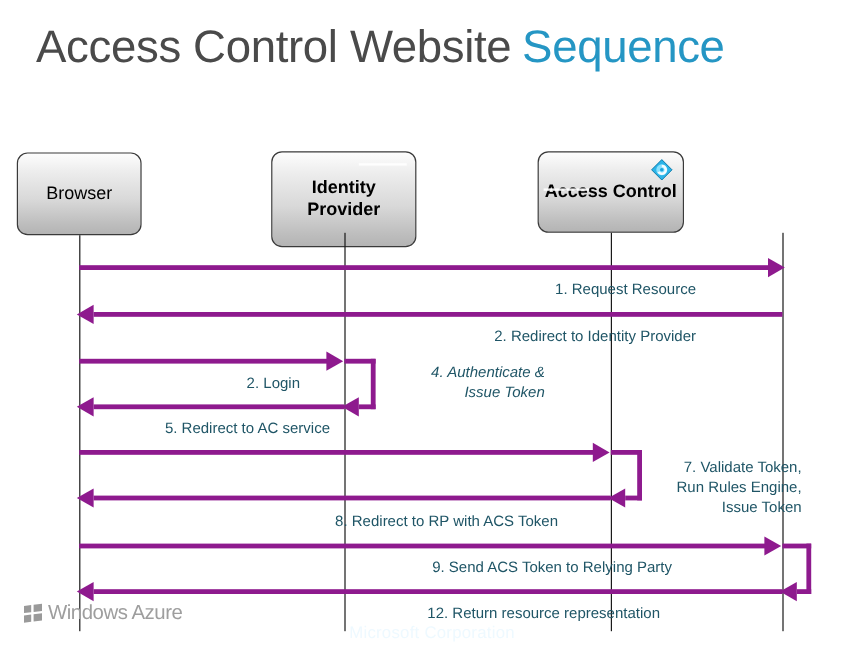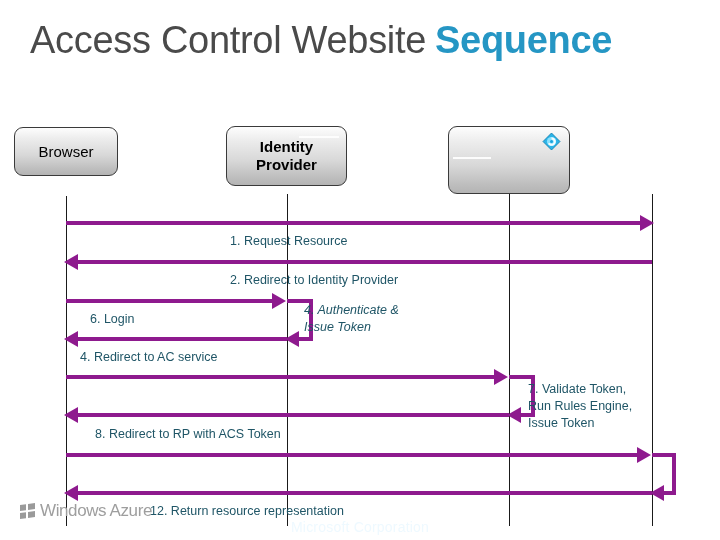--- a/index.html
+++ b/index.html
@@ -30,21 +30,21 @@
     line-height: 48px;
   }
   .title-main {
     font-size: 38px;
     font-weight: 400;
     color: #4a4a4a;
     letter-spacing: -0.3px;
   }
   .title-accent {
     font-size: 38px;
-    font-weight: 700;
+    font-weight: 400;
     color: #2596c4;
     letter-spacing: -0.3px;
     margin-left: 9px;
   }
 
   
   .actor-box {
     position: absolute;
     box-sizing: border-box;
     border: 1px solid #3a3a3a;
@@ -135,21 +135,21 @@
 
   
   .msg-label {
     position: absolute;
     color: #1f5566;
     font-size: 12.5px;
     line-height: 1.35;
     white-space: pre-line;
   }
   .msg-label.center {
-    text-align: left;
+    text-align: right;
   }
   .msg-label.right {
     text-align: right;
   }
 
   
   #brand {
     position: absolute;
     left: 20px;
     top: 500px;
@@ -196,88 +196,91 @@
 </style>
 </head>
 <body>
 
 <div id="slide">
 
   <div id="title">
     <span class="title-main">Access Control Website</span><span class="title-accent">Sequence</span>
   </div>
 
-  <div class="actor-box" style="left:14px; top:127px; width:104px; height:49px;">
+  <div class="actor-box" style="left:14px; top:127px; width:104px; height:69px;">
     <span class="actor-label">Browser</span>
   </div>
 
-  <div class="actor-box bold" style="left:226px; top:126px; width:121px; height:60px;">
+  <div class="actor-box bold" style="left:226px; top:126px; width:121px; height:80px;">
     <span class="gloss"></span>
     <span class="actor-label">Identity
 Provider</span>
   </div>
 
   <div class="actor-box bold" style="left:448px; top:126px; width:122px; height:68px;">
     <span class="gloss-left"></span>
     <span class="acs-badge">
       <svg width="19" height="19" viewBox="0 0 19 19" aria-hidden="true">
         <polygon points="9.5,1 18,9.5 9.5,18 1,9.5" fill="#2bb4e8" stroke="#0b78a8" stroke-width="0.8"></polygon>
         <circle cx="9.5" cy="9.5" r="4.6" fill="#8fe4ff" opacity="0.95"></circle>
         <path d="M9.5 5.2 a4.3 4.3 0 1 1 -3.6 6.6 l1.8 -1.1 a2.2 2.2 0 1 0 1.8 -3.3 z" fill="#ffffff" opacity="0.9"></path>
         <circle cx="9.5" cy="9.5" r="1.5" fill="#1aa3dd"></circle>
       </svg>
     </span>
+    <span class="actor-label">Access
+Control</span>
   </div>
 
 
   <div class="lifeline" style="left:66px;  top:196px; height:330px;"></div>
   <div class="lifeline" style="left:287px; top:194px; height:332px;"></div>
   <div class="lifeline" style="left:509px; top:194px; height:332px;"></div>
   <div class="lifeline" style="left:652px; top:194px; height:332px;"></div>
 
   <div class="msg" style="left:66px; top:221px; width:576px;"></div>
   <div class="arrowhead right" style="left:640px; top:215px;"></div>
   <div class="msg-label center" style="left:230px; top:233px; width:350px;">1. Request Resource</div>
 
   <div class="msg" style="left:78px; top:260px; width:574px;"></div>
   <div class="arrowhead left" style="left:64px; top:254px;"></div>
   <div class="msg-label center" style="left:230px; top:272px; width:350px;">2. Redirect to Identity Provider</div>
 
   <div class="msg" style="left:66px; top:299px; width:208px;"></div>
   <div class="arrowhead right" style="left:272px; top:293px;"></div>
-  <div class="msg-label center" style="left:90px; top:311px; width:160px;">6. Login</div>
+  <div class="msg-label center" style="left:90px; top:311px; width:160px;">2. Login</div>
 
   <div class="msg" style="left:287px; top:299px; width:26px;"></div>
   <div class="vseg" style="left:309px; top:299px; height:42px;"></div>
   <div class="msg" style="left:299px; top:337px; width:14px;"></div>
   <div class="arrowhead left" style="left:285px; top:331px;"></div>
   <div class="msg-label center" style="left:304px; top:302px; width:150px;font-style:italic;">4. Authenticate &amp;
 Issue Token</div>
 
   <div class="msg" style="left:78px; top:337px; width:209px;"></div>
   <div class="arrowhead left" style="left:64px; top:331px;"></div>
-  <div class="msg-label center" style="left:80px; top:349px; width:195px;">4. Redirect to AC service</div>
+  <div class="msg-label center" style="left:80px; top:349px; width:195px;">5. Redirect to AC service</div>
 
   <div class="msg" style="left:66px; top:375px; width:430px;"></div>
   <div class="arrowhead right" style="left:494px; top:369px;"></div>
 
   <div class="msg" style="left:509px; top:375px; width:26px;"></div>
   <div class="vseg" style="left:531px; top:375px; height:42px;"></div>
   <div class="msg" style="left:521px; top:413px; width:14px;"></div>
   <div class="arrowhead left" style="left:507px; top:407px;"></div>
   <div class="msg-label center" style="left:528px; top:353px; width:140px;margin-top:28px;">7. Validate Token,
 Run Rules Engine,
 Issue Token</div>
 
   <div class="msg" style="left:78px; top:413px; width:431px;"></div>
   <div class="arrowhead left" style="left:64px; top:407px;"></div>
   <div class="msg-label center" style="left:95px; top:426px; width:370px;">8. Redirect to RP with ACS Token</div>
 
   <div class="msg" style="left:66px; top:453px; width:573px;"></div>
   <div class="arrowhead right" style="left:637px; top:447px;"></div>
+  <div class="msg-label center" style="left:140px; top:465px; width:420px;">9. Send ACS Token to Relying Party</div>
 
   <div class="msg" style="left:652px; top:453px; width:24px;"></div>
   <div class="vseg" style="left:672px; top:453px; height:42px;"></div>
   <div class="msg" style="left:664px; top:491px; width:12px;"></div>
   <div class="arrowhead left" style="left:650px; top:485px;"></div>
 
   <div class="msg" style="left:78px; top:491px; width:574px;"></div>
   <div class="arrowhead left" style="left:64px; top:485px;"></div>
   <div class="msg-label center" style="left:150px; top:503px; width:400px;">12. Return resource representation</div>
 

